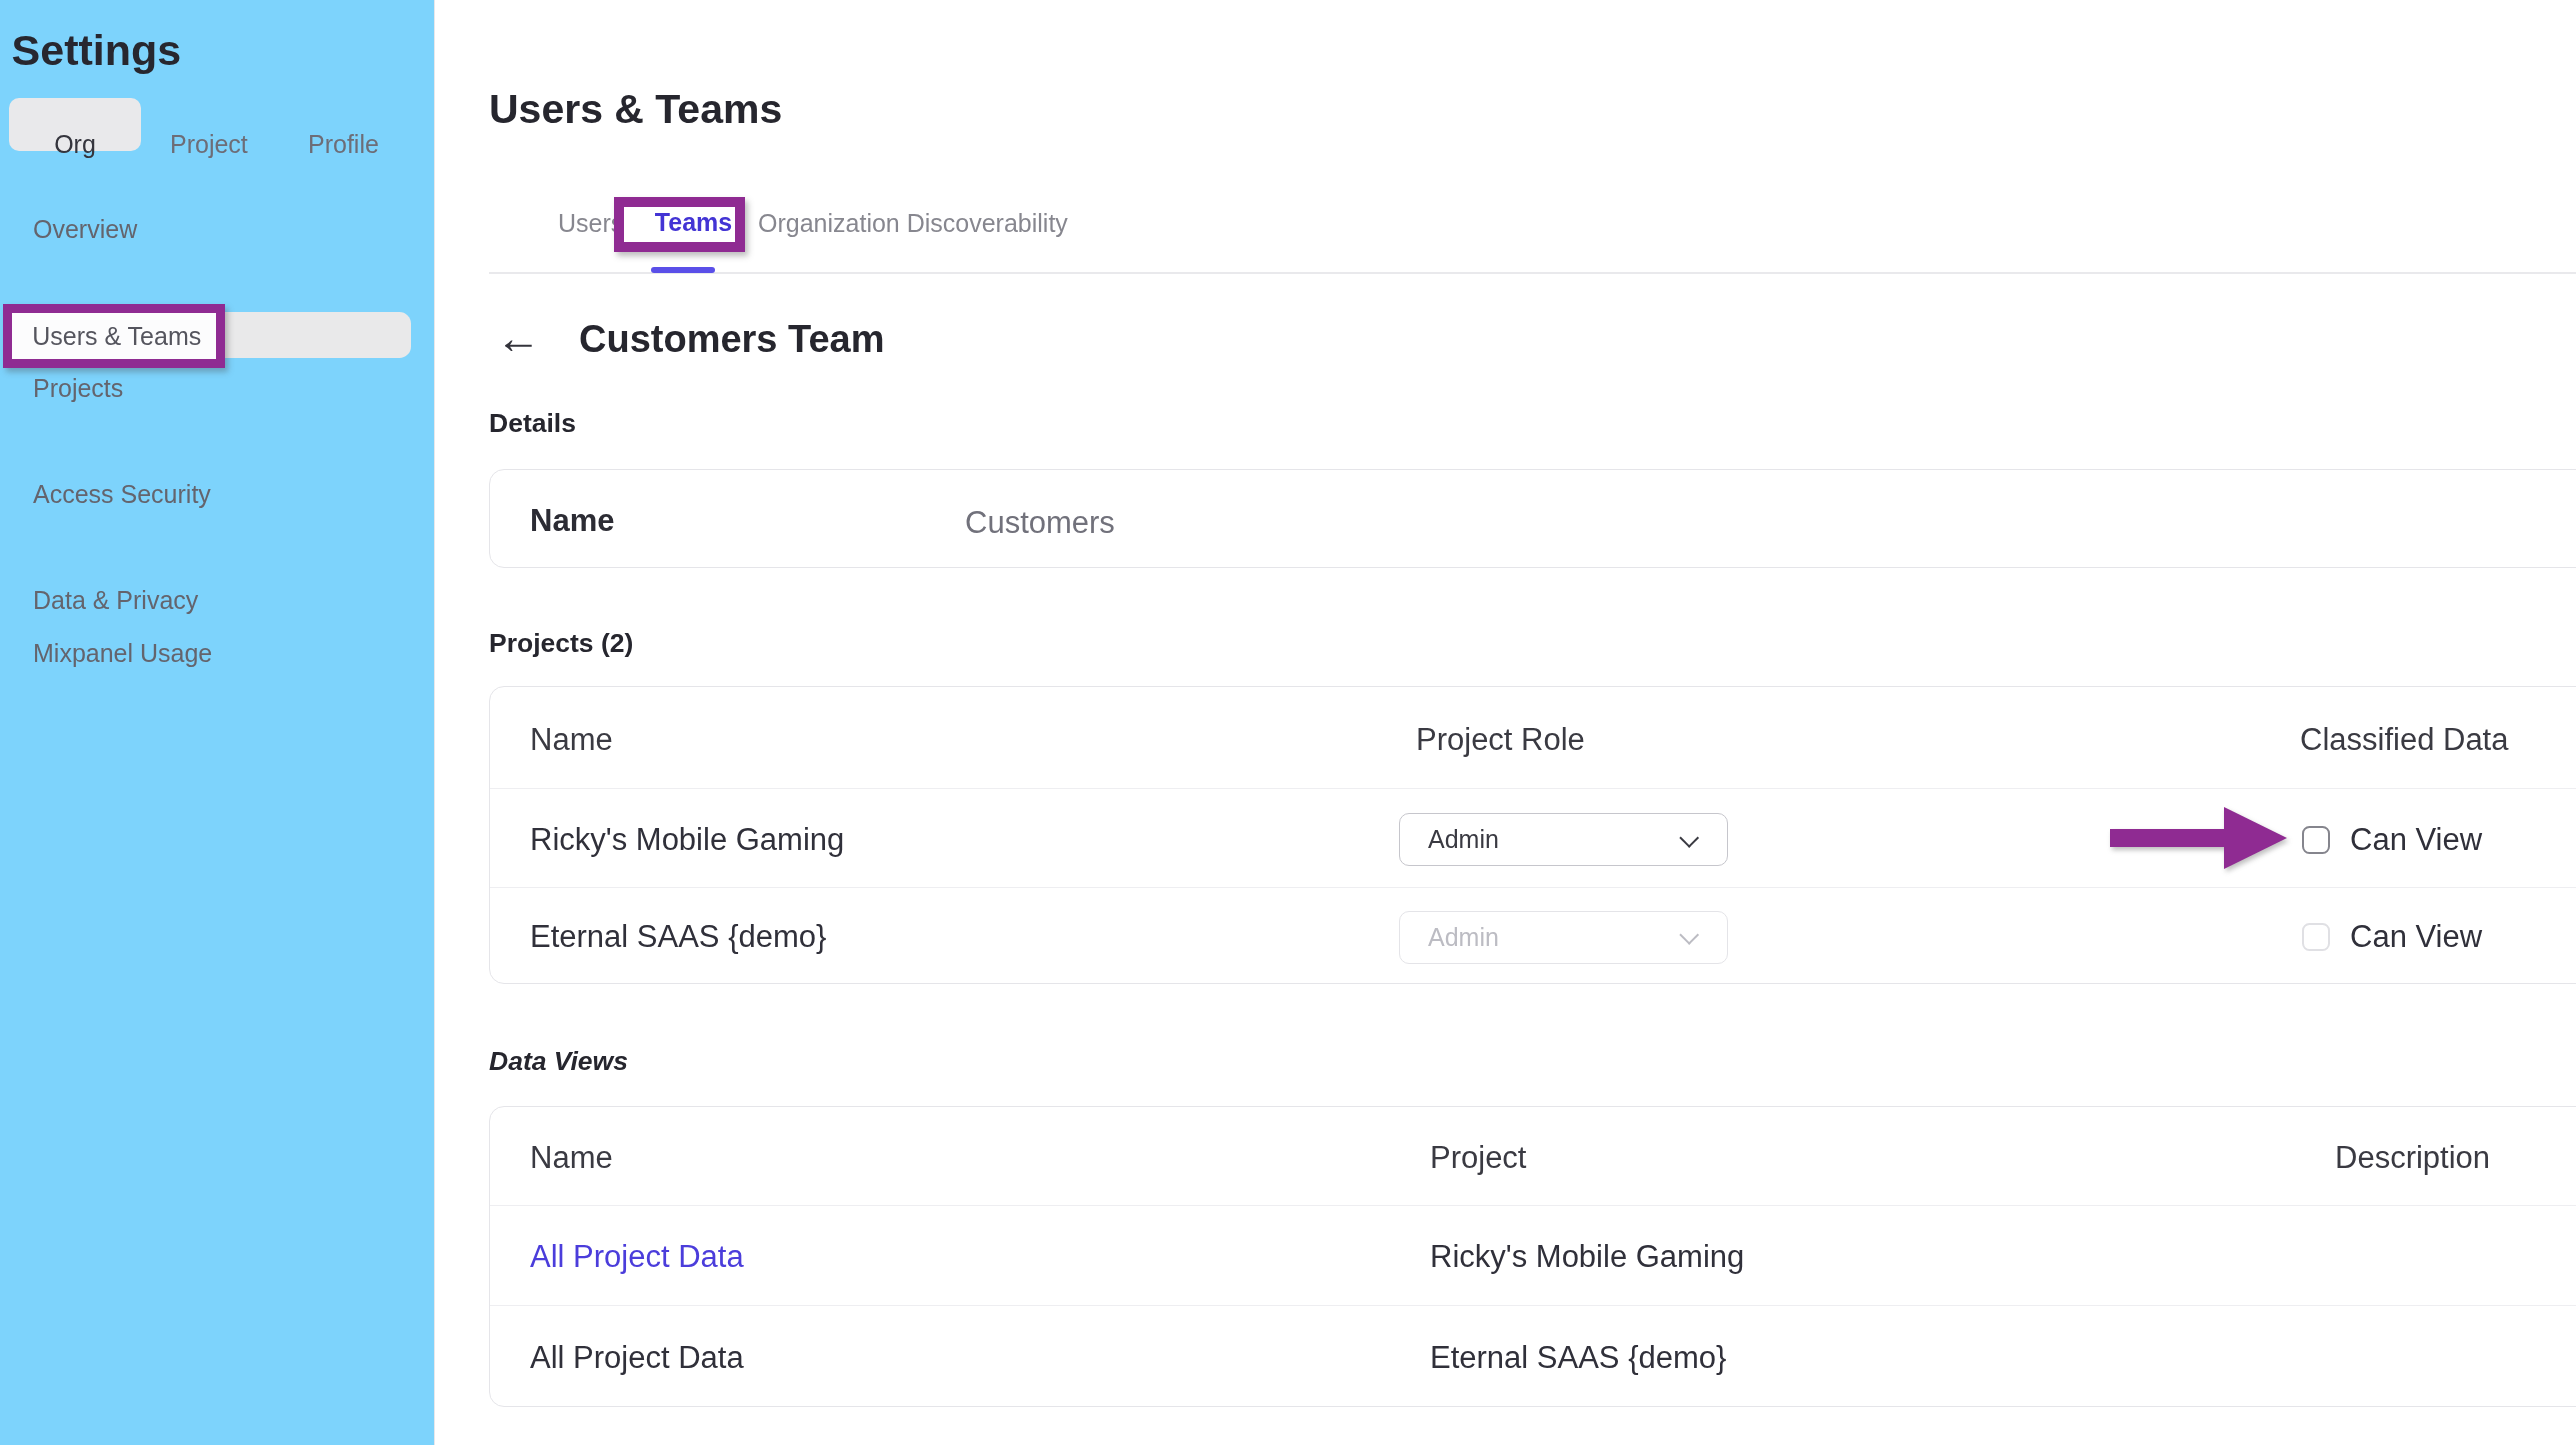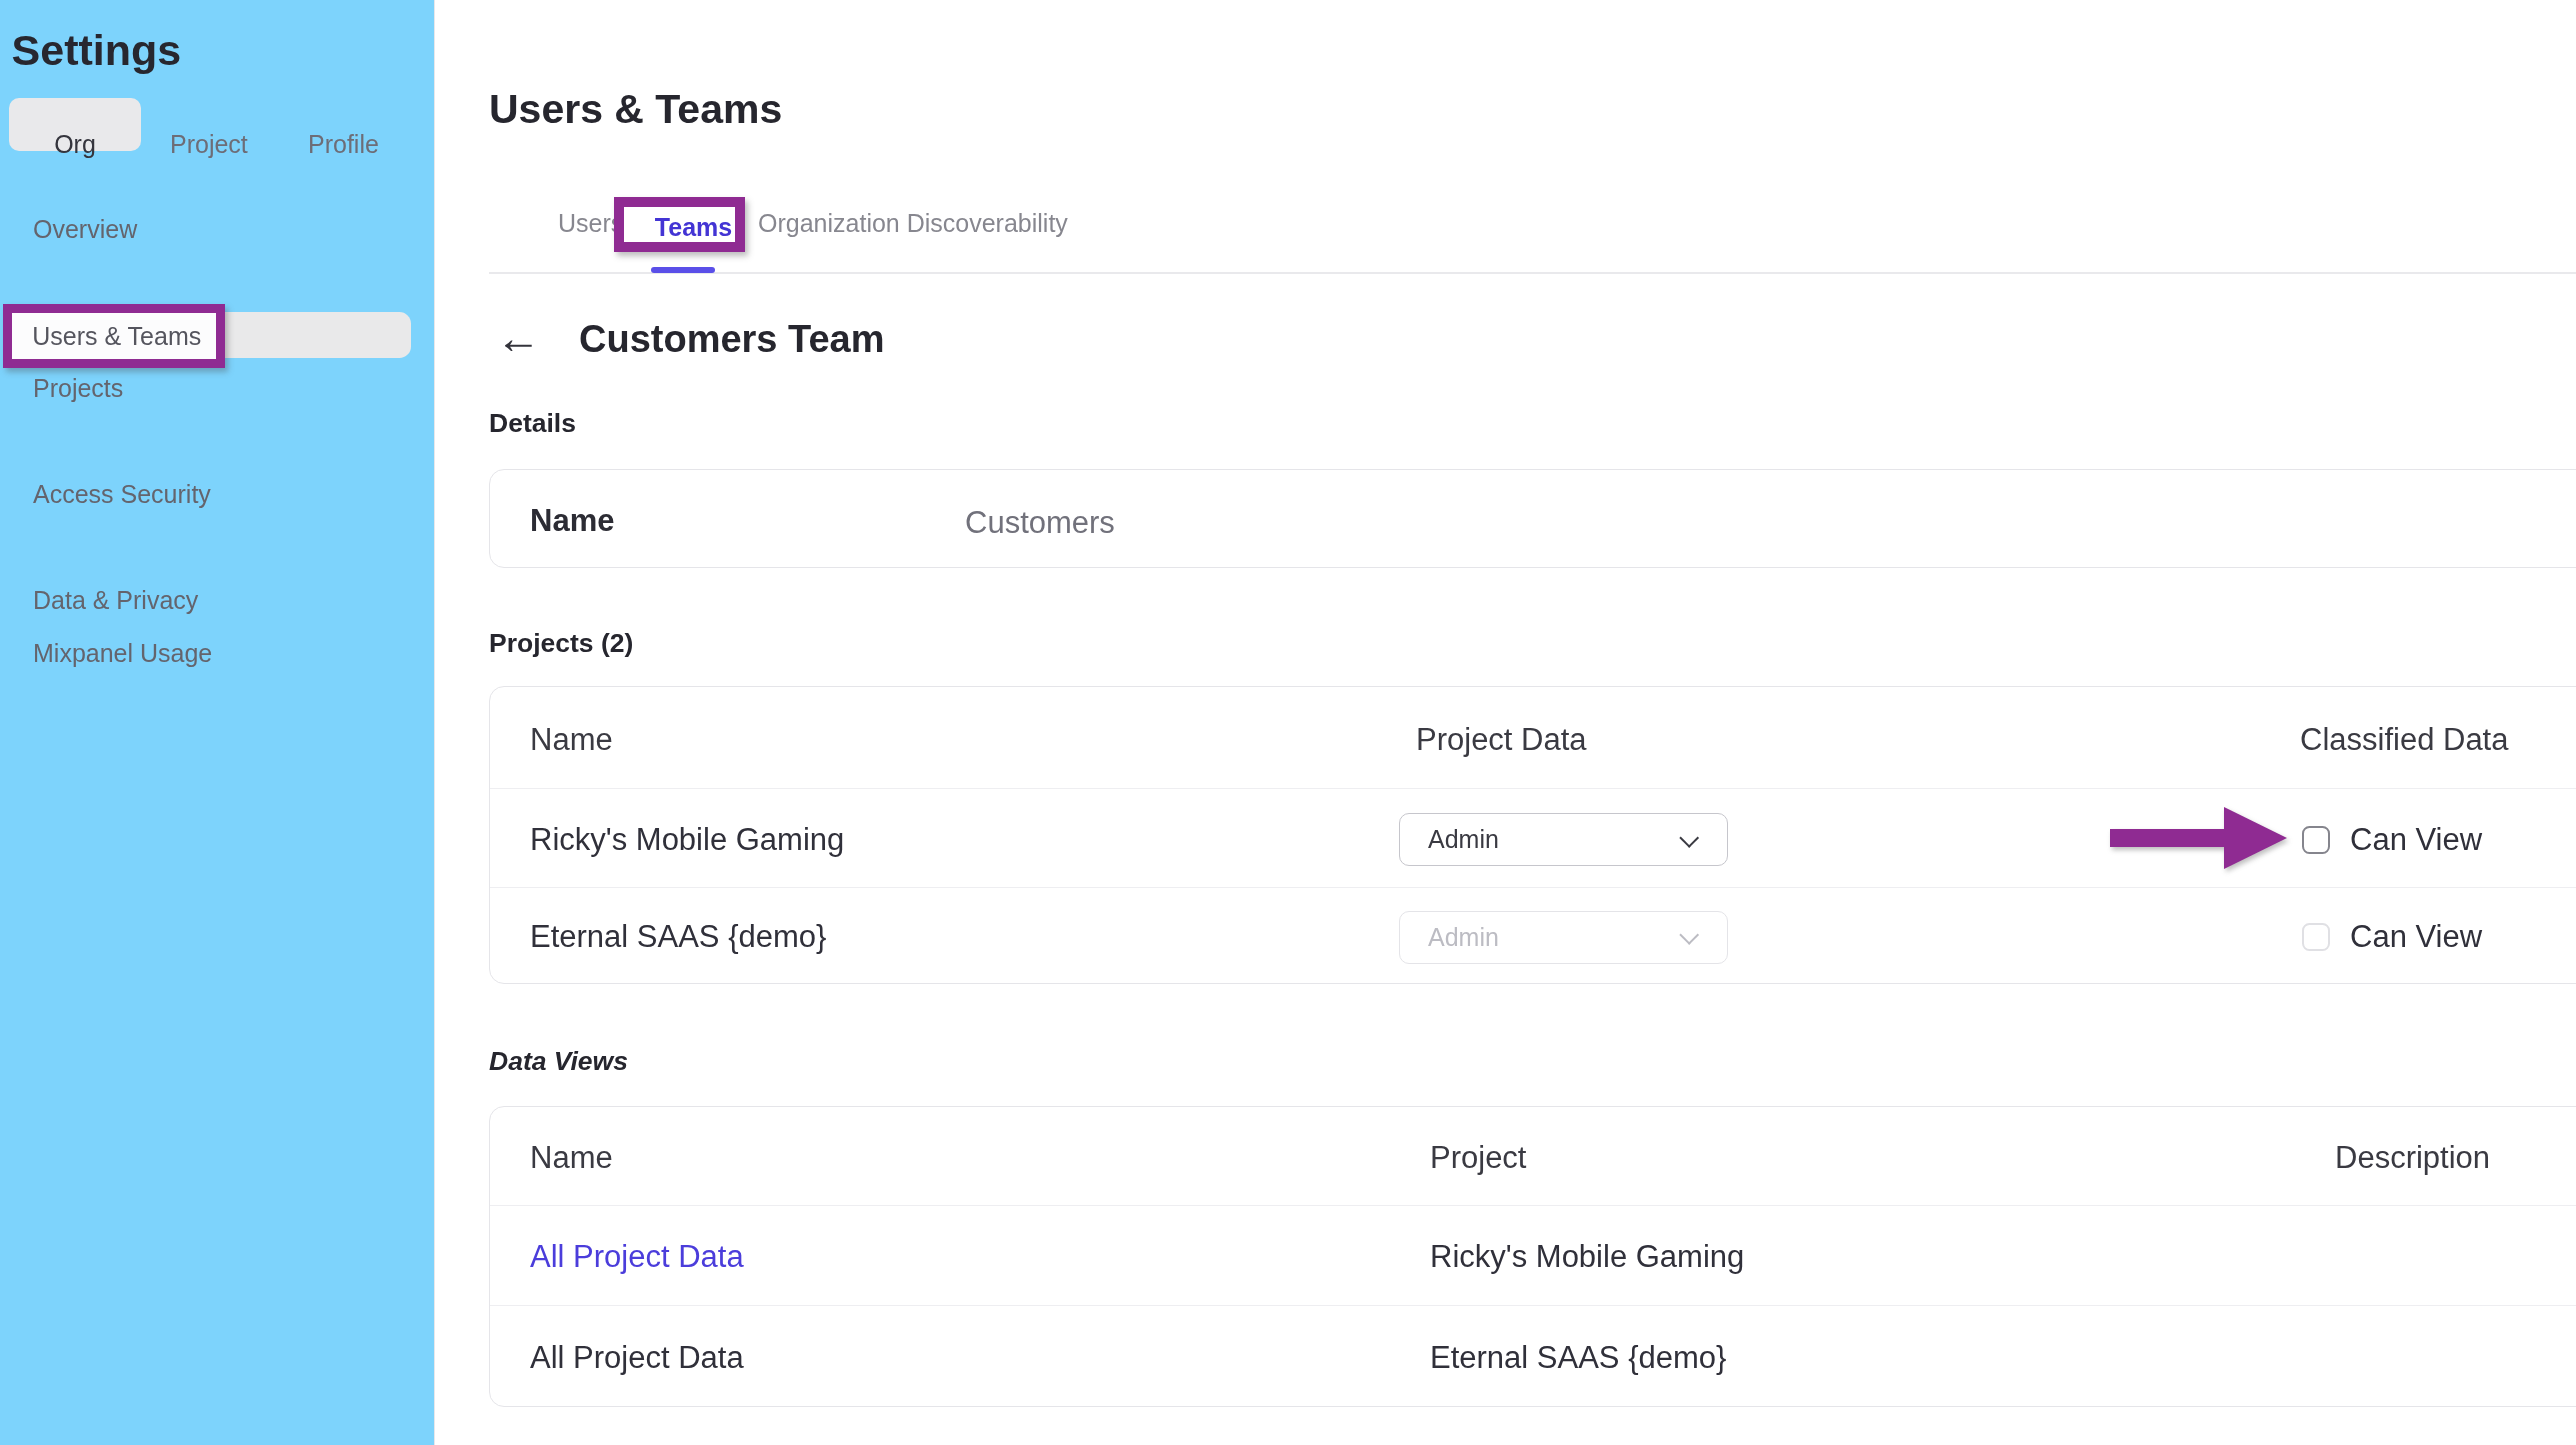--- a/index.html
+++ b/index.html
@@ -27,21 +27,21 @@
     border:9px solid #8f2b92;background:#fcfcfd;box-shadow:3.3px 4.1px 5.8px rgba(70,70,70,.35);}
   .anno-box-side span{display:block;padding-left:20.7px;line-height:46px;font-size:25px;font-weight:500;color:#55555e;white-space:nowrap;}
 
   
   .h1{position:absolute;left:489px;top:86px;font-size:41px;font-weight:700;color:#26262e;line-height:46px;}
   .tab{position:absolute;top:208px;font-size:25px;font-weight:500;line-height:30px;color:#87878f;white-space:nowrap;}
   .tab-users{left:558px;}
   .tab-orgdisc{left:758px;}
   .anno-box-tab{position:absolute;left:614px;top:197px;width:131px;height:55px;box-sizing:border-box;
     border:10.7px solid #8f2b92;background:#ffffff;box-shadow:3.3px 4.1px 5.8px rgba(70,70,70,.35);
-    display:flex;align-items:flex-end;justify-content:center;padding-left:28px;}
+    display:flex;align-items:flex-start;justify-content:center;padding-left:28px;}
   .anno-box-tab span{font-size:25px;font-weight:600;color:#4334d4;line-height:30px;}
   .tabs-divider{position:absolute;left:489px;top:272px;width:2087px;height:1.7px;background:#e9e9ec;}
   .tab-underline{position:absolute;left:651px;top:267px;width:64px;height:5.8px;background:#5a4fe8;border-radius:3.3px;}
 
   .back-arrow{position:absolute;left:496px;top:315px;font-size:45px;line-height:45px;color:#33333b;cursor:pointer;}
   .team-title{position:absolute;left:579px;top:318px;font-size:38px;font-weight:700;color:#26262e;line-height:43px;}
 
   .section-h{position:absolute;left:489px;font-size:26.5px;font-weight:700;color:#26262e;line-height:31px;}
   .sh-details{top:408px;}
   .sh-projects{top:628px;text-align:center;}
@@ -137,21 +137,21 @@
   <div class="section-h sh-details">Details</div>
   <div class="card card-details">
     <span class="cell bold" style="left:40px;top:36px;">Name</span>
     <span class="cell muted" style="left:475px;top:38px;">Customers</span>
   </div>
 
   <div class="section-h sh-projects">Projects (2)</div>
   <div class="card card-projects">
     <div class="row" style="top:0;height:103px;">
       <span class="cell hdr" style="left:40px;top:38px;">Name</span>
-      <span class="cell hdr" style="left:926px;top:38px;">Project Data</span>
+      <span class="cell hdr" style="left:926px;top:38px;">Project Role</span>
       <span class="cell hdr" style="left:1810px;top:38px;">Classified Data</span>
     </div>
     <div class="rowline" style="top:101px;"></div>
 
     <div class="row" style="top:103px;height:99px;">
       <span class="cell dark" style="left:40px;top:35px;">Ricky's Mobile Gaming</span>
       <div class="dd" style="top:23px;">
         <span class="val">Admin</span>
         <span class="chev"></span>
       </div>

